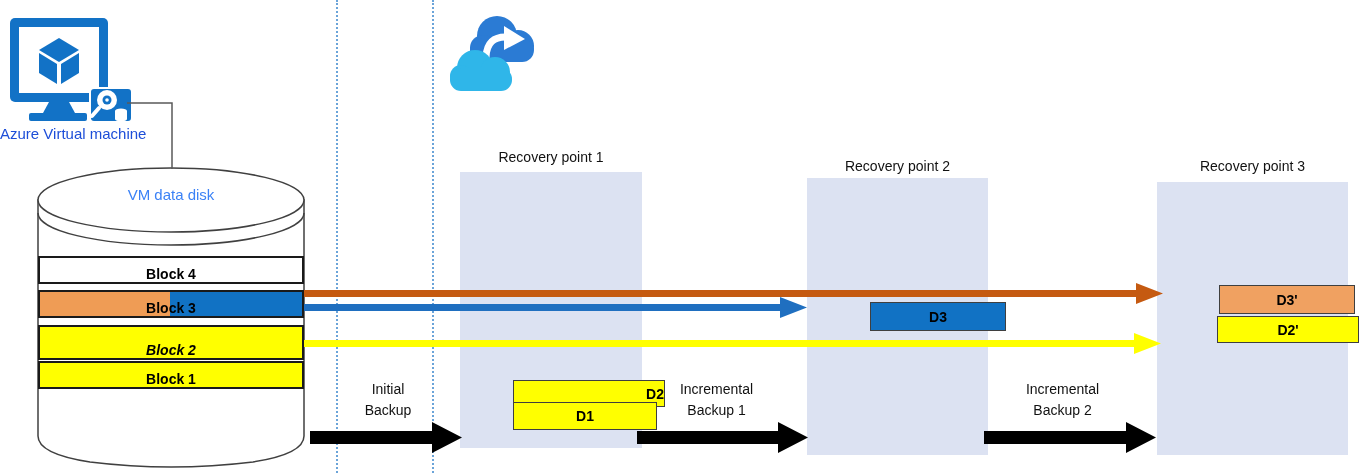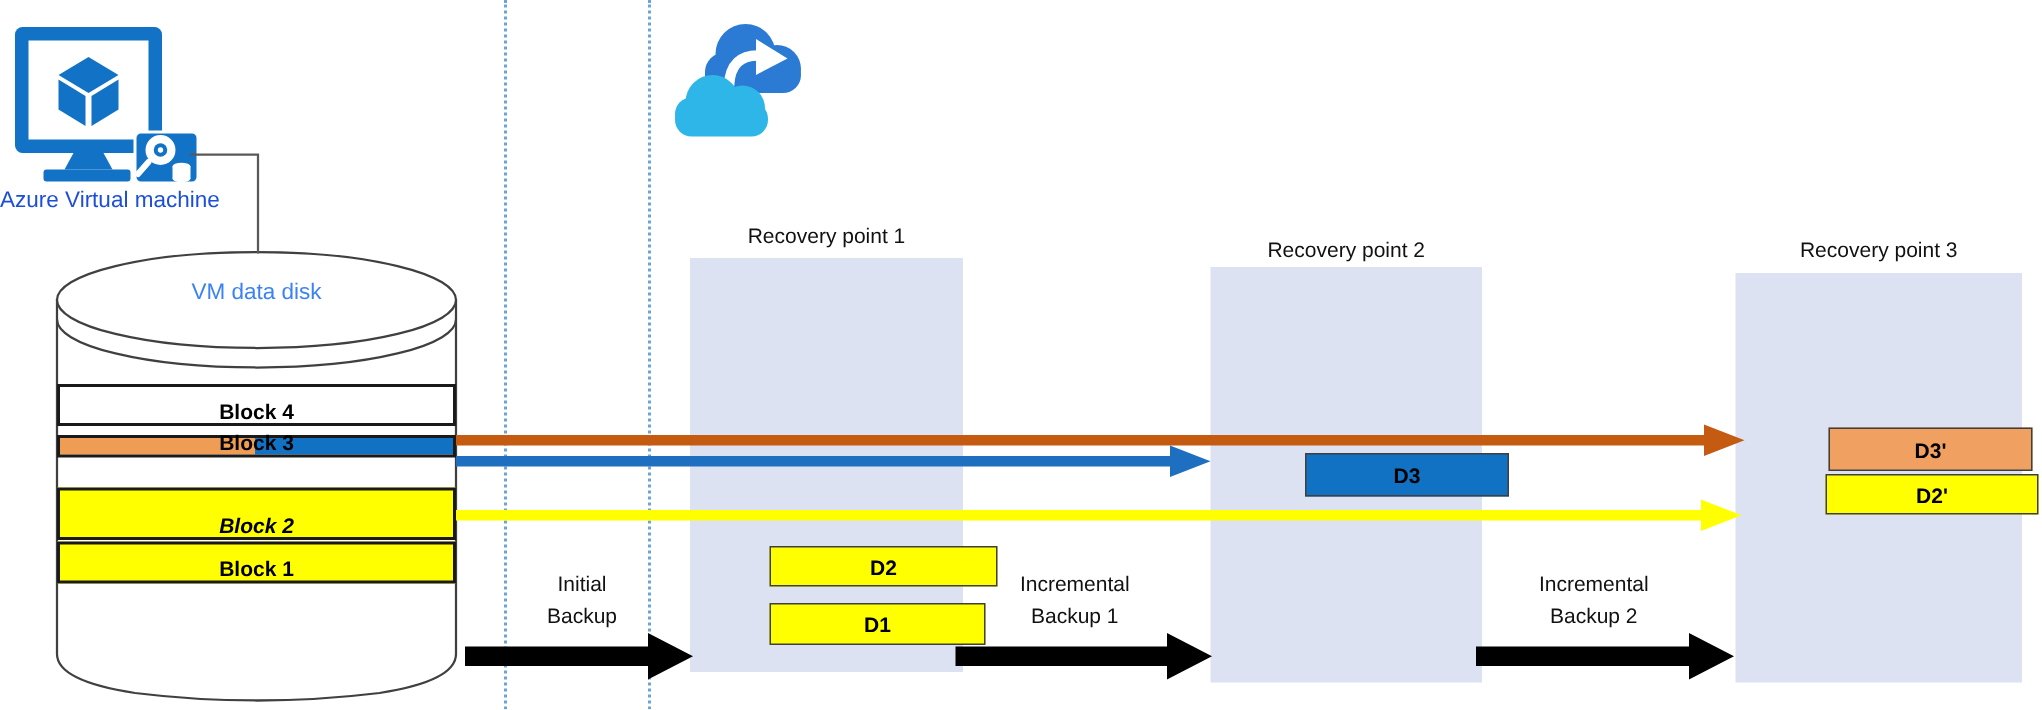--- a/index.html
+++ b/index.html
@@ -89,40 +89,40 @@
   <svg class="layer" style="left:30px; top:148px;" width="285" height="322" viewBox="0 0 285 322">
     <path d="M8,52 V288 Q8,306 60,314 Q141,324 223,314 Q274,306 274,288 V52 Z" fill="#ffffff" stroke="#404040" stroke-width="1.5"></path>
     <path d="M8,65 A133,32 0 0 0 274,65" fill="none" stroke="#404040" stroke-width="1.5"></path>
     <ellipse cx="141" cy="52" rx="133" ry="32" fill="#ffffff" stroke="#404040" stroke-width="1.5"></ellipse>
   </svg>
   <div class="disk-title">VM data disk</div>
 
   <div class="block block-white" style="top:256px; height:28px;">
     <span>Block 4</span>
   </div>
-  <div class="block block-split" style="top:290px; height:15px;">
+  <div class="block block-split" style="top:290px; height:28px;">
     <span>Block 3</span>
   </div>
   <div class="block block-yellow" style="top:325px; height:35px;font-style:italic;">
     <span>Block 2</span>
   </div>
   <div class="block block-yellow" style="top:361px; height:28px;">
     <span>Block 1</span>
   </div>
 
   <div class="rp-title" style="left:460px; top:149px; width:182px;">Recovery point 1</div>
   <div class="rp-box" style="left:460px; top:172px; width:182px; height:276px;"></div>
 
   <div class="rp-title" style="left:807px; top:158px; width:181px;">Recovery point 2</div>
   <div class="rp-box" style="left:807px; top:178px; width:181px; height:277px;"></div>
 
   <div class="rp-title" style="left:1157px; top:158px; width:191px;">Recovery point 3</div>
   <div class="rp-box" style="left:1157px; top:182px; width:191px; height:273px;"></div>
 
-  <div class="datablock db-yellow" style="left:473px; top:364px; width:152px; height:27px;">
+  <div class="datablock db-yellow" style="left:473px; top:380px; width:152px; height:27px;justify-content:flex-end;">
     <span>D2</span>
   </div>
   <div class="datablock db-yellow" style="left:473px; top:402px; width:144px; height:28px;">
     <span>D1</span>
   </div>
   <div class="datablock db-blue" style="left:830px; top:302px; width:136px; height:29px;align-items:center;">
     <span>D3</span>
   </div>
   <div class="datablock db-orange" style="left:1179px; top:285px; width:136px; height:29px;">
     <span>D3'</span>

